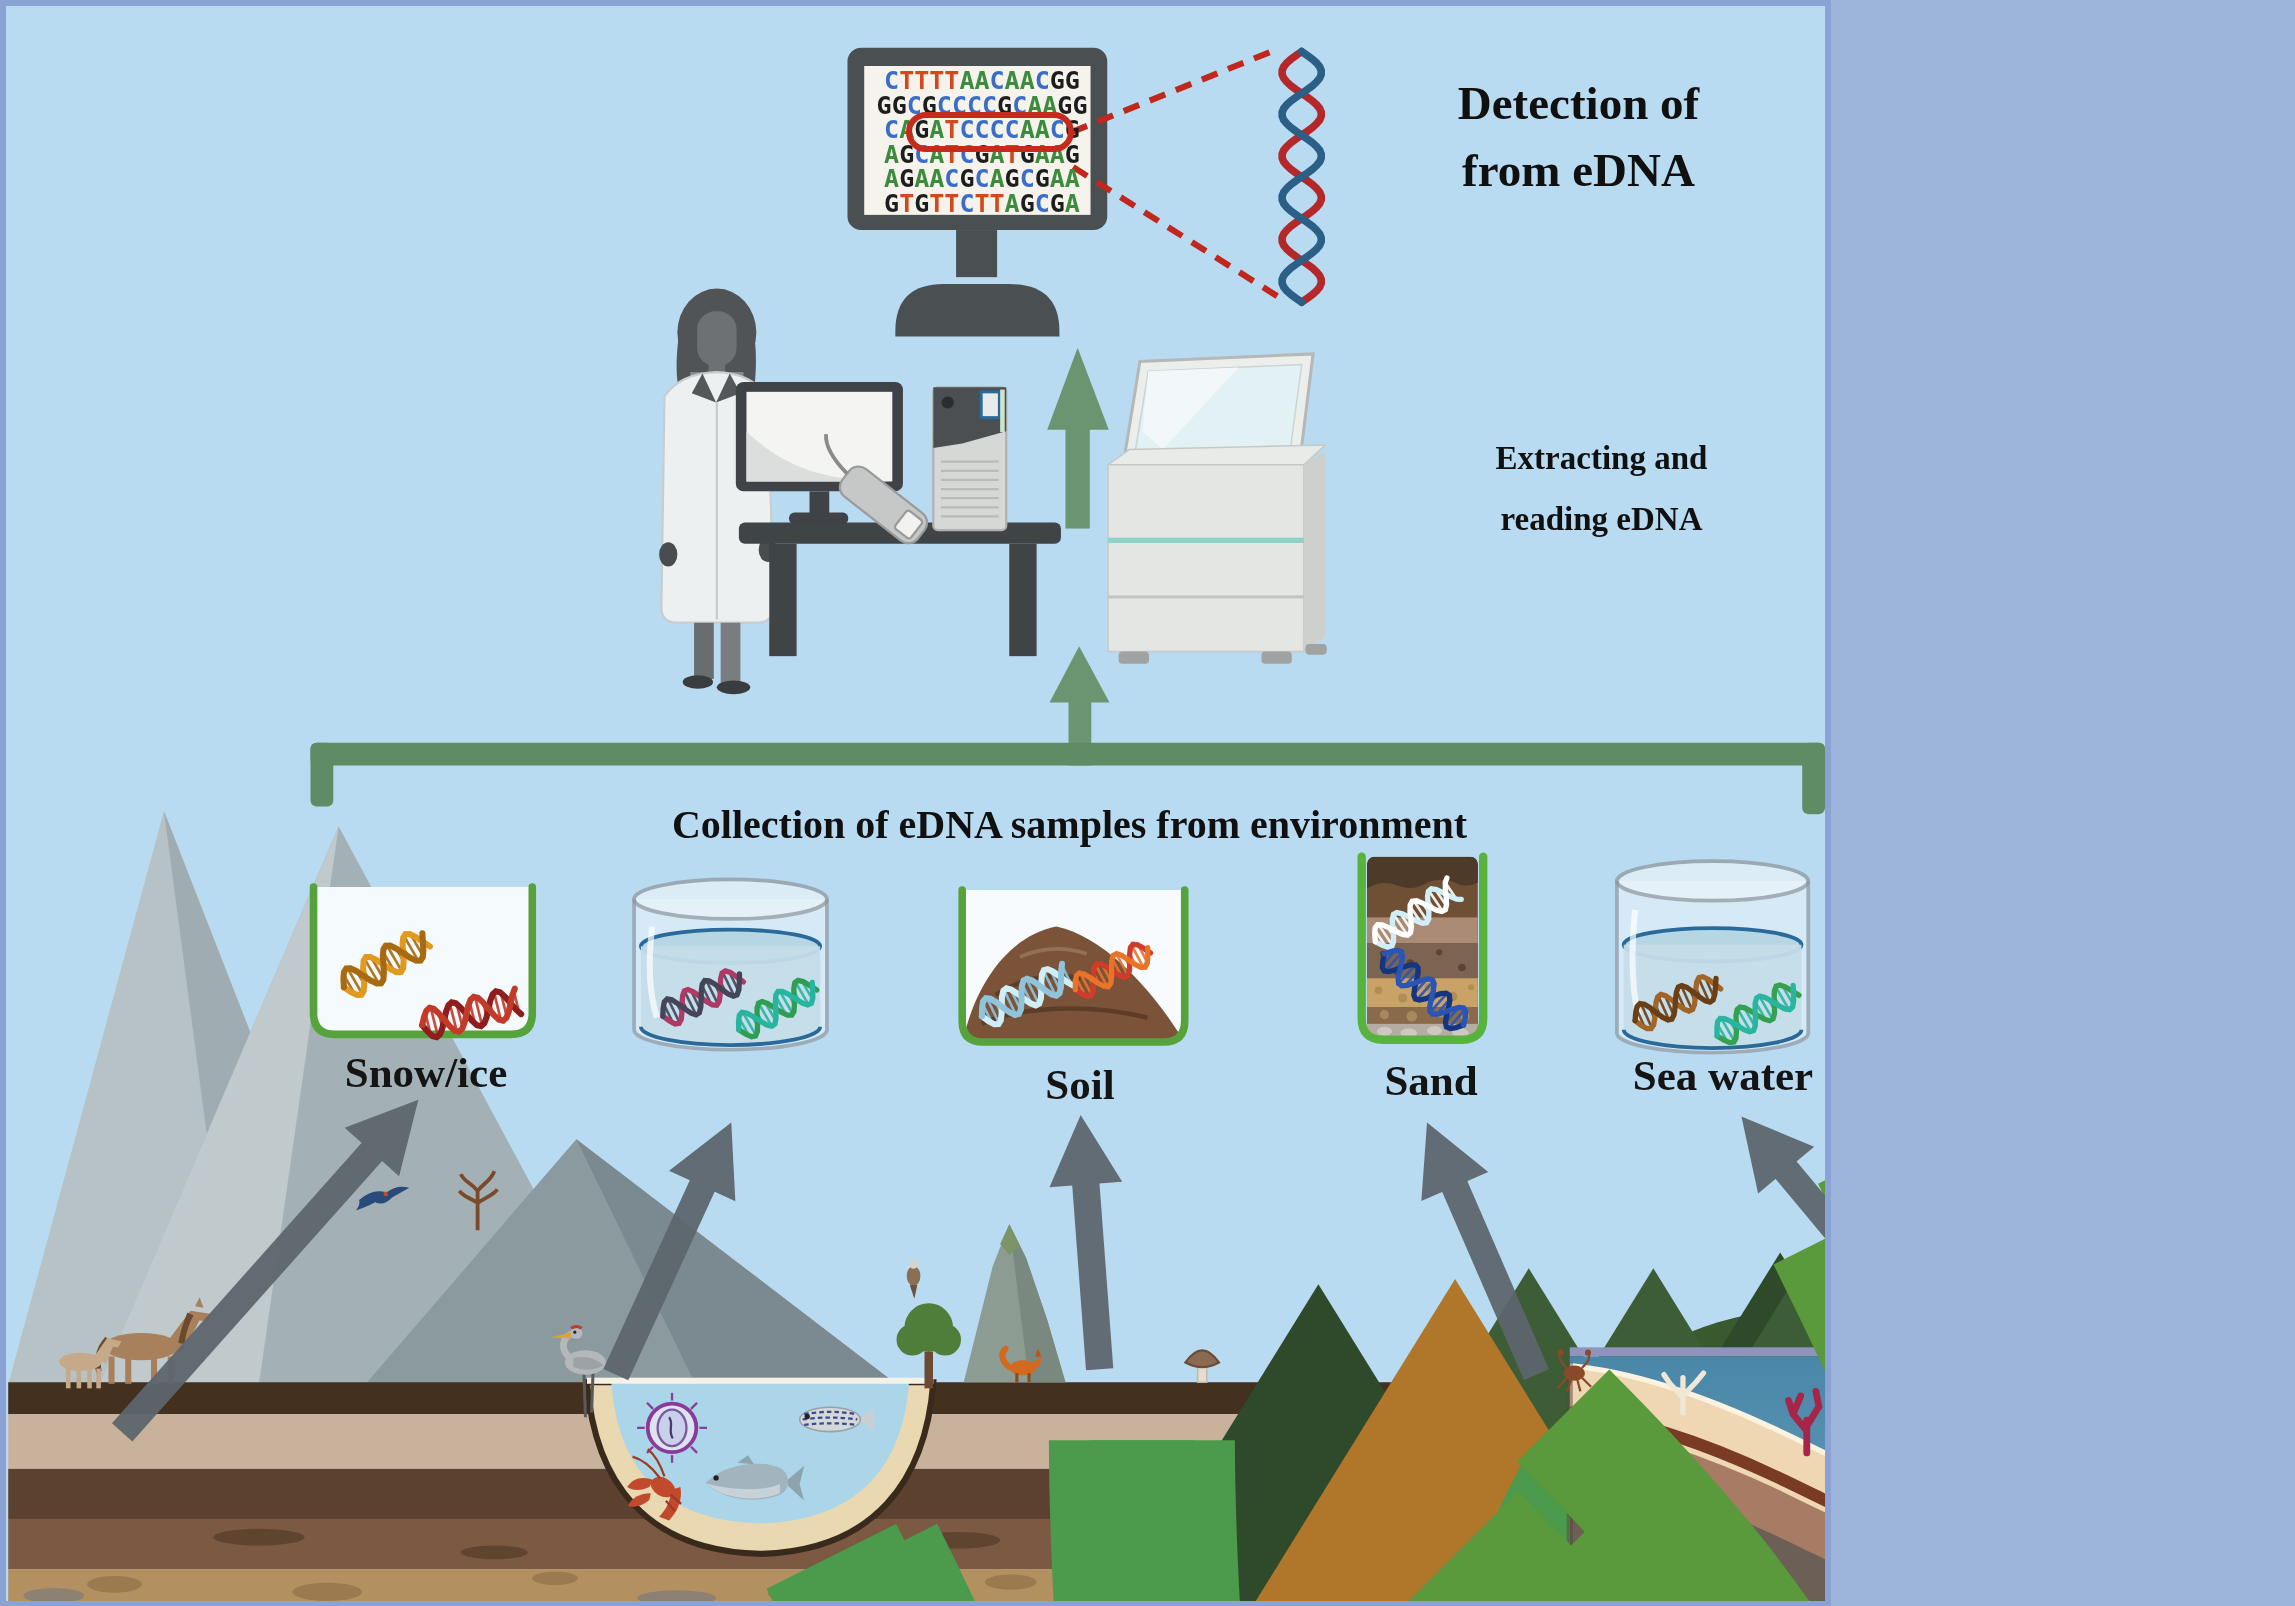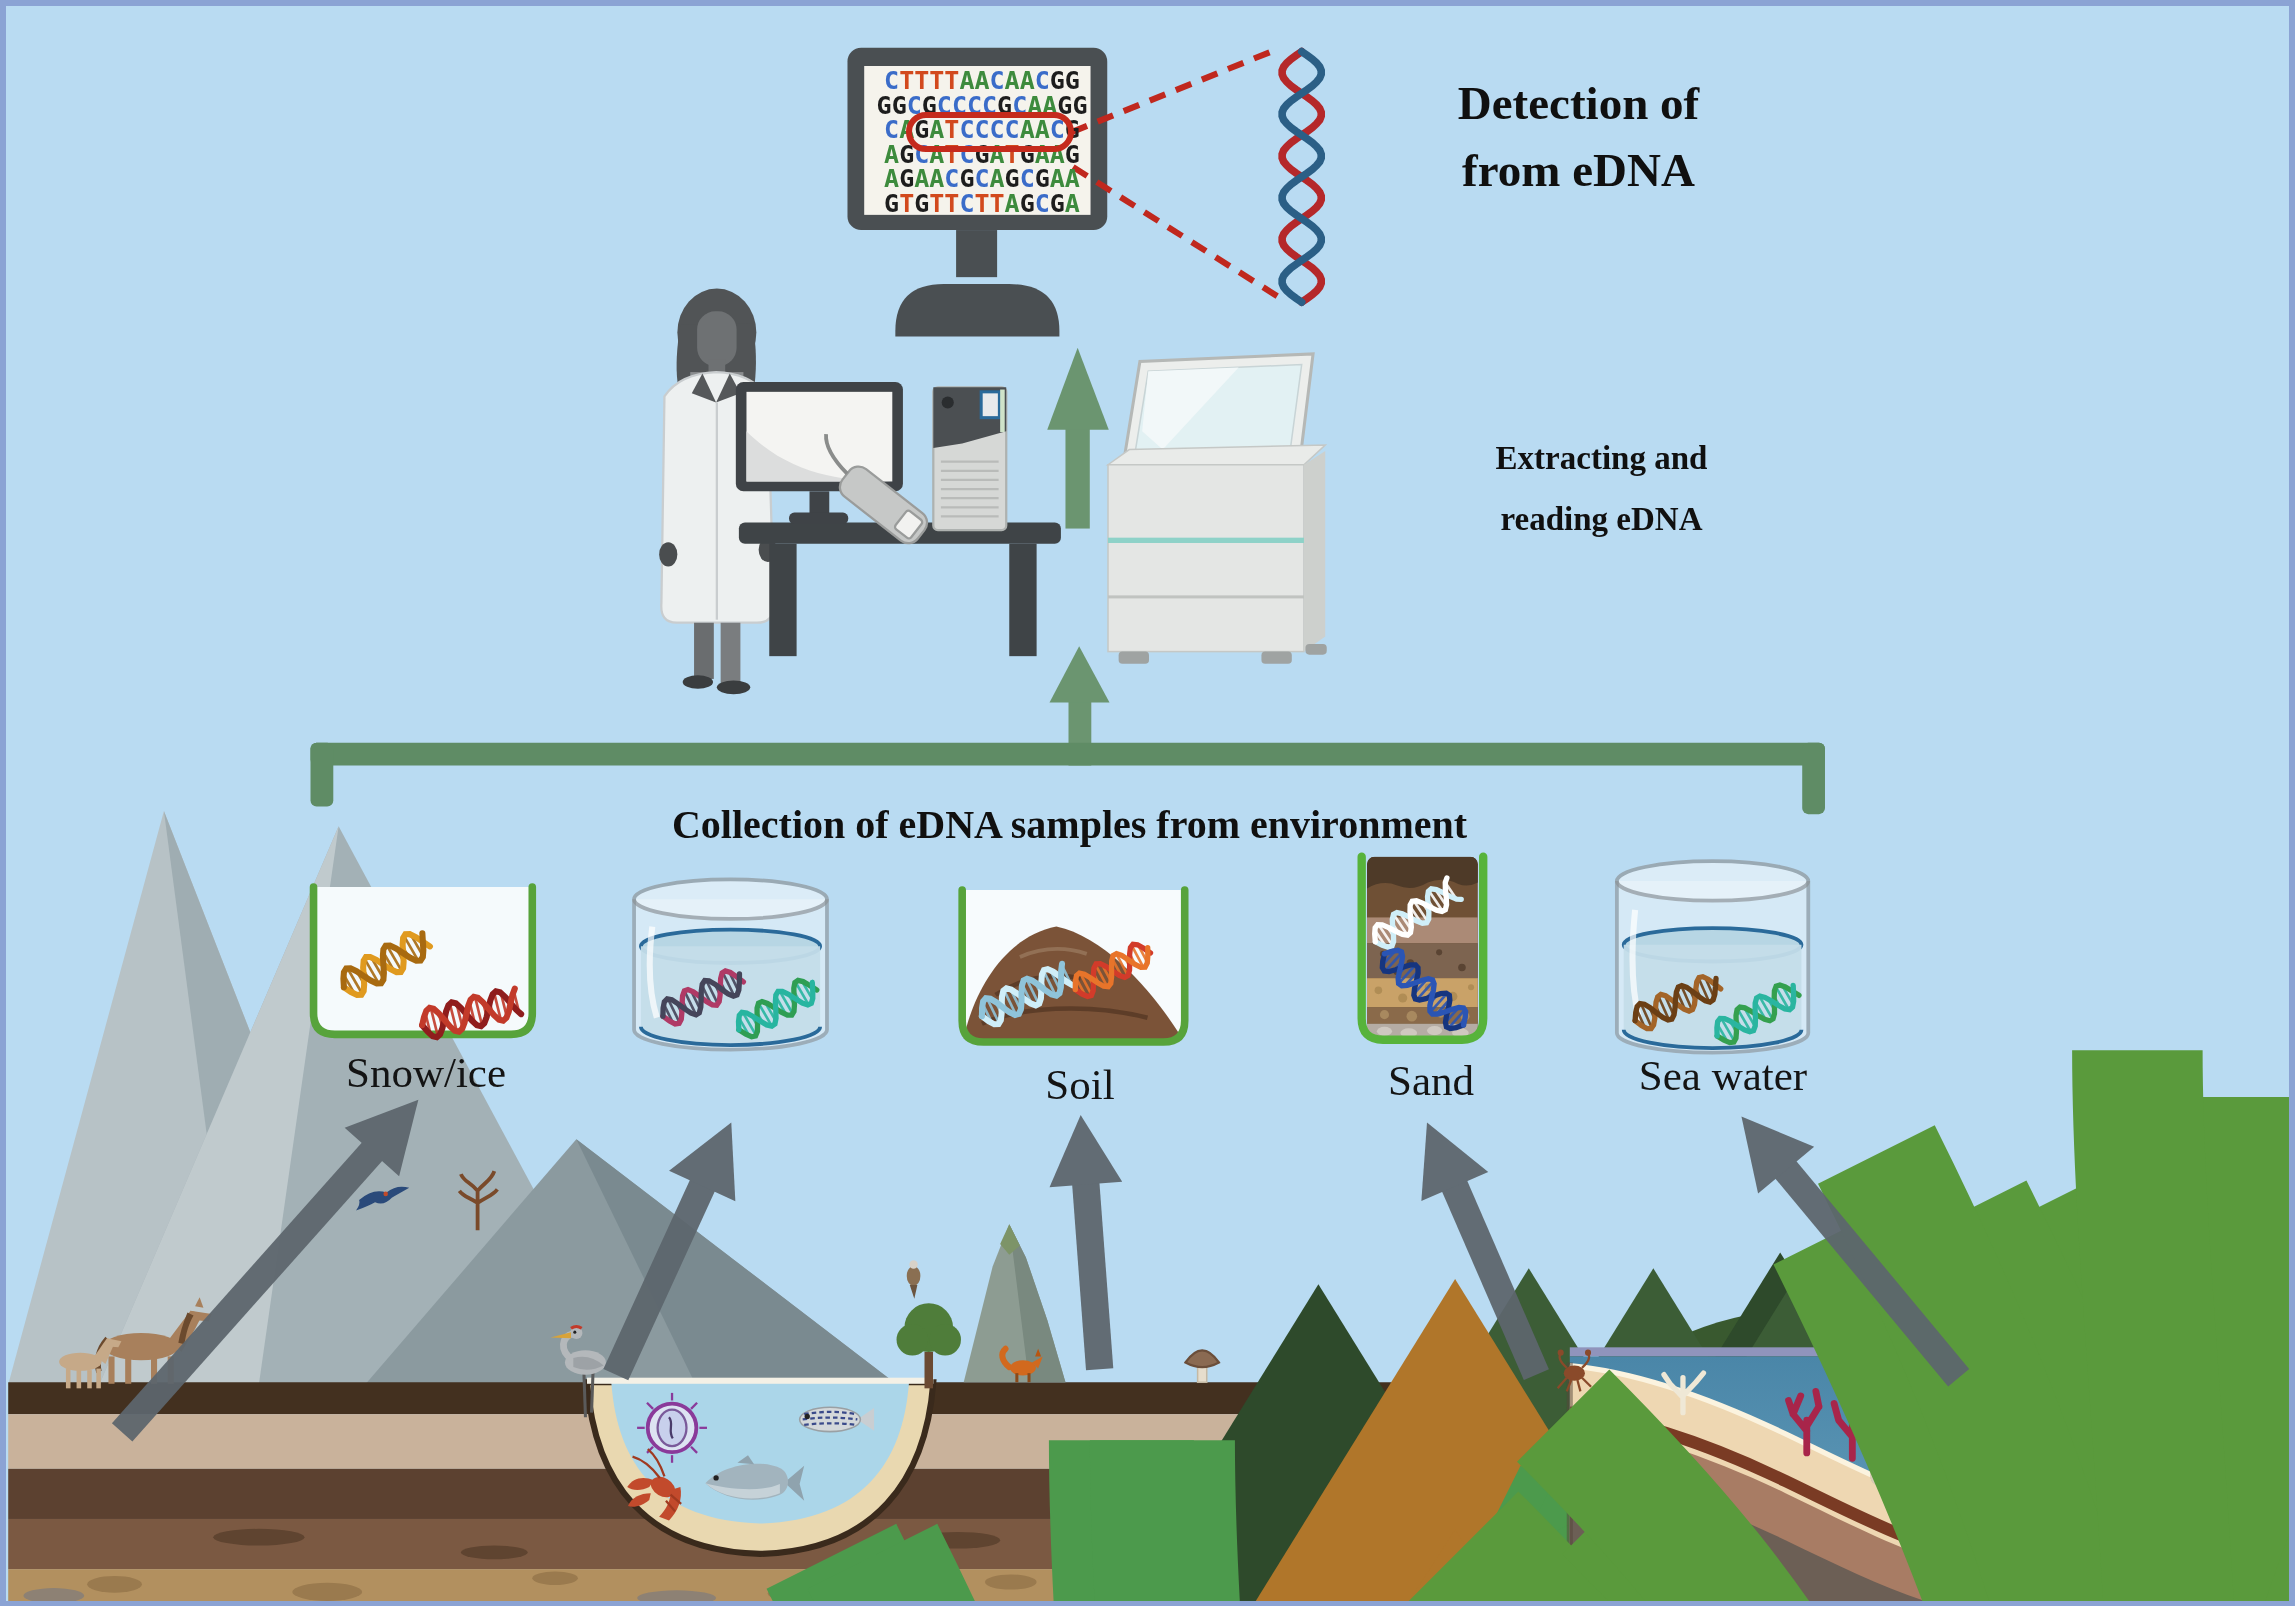--- a/index.html
+++ b/index.html
@@ -1,25 +1,25 @@
 <!DOCTYPE html>
 <html style="font-size:12.2px"><head>
 <meta charset="utf-8">
 <style>
   html,body{margin:0;padding:0;background:#9db5da;}
-  #stage{position:relative;width:2295px;height:1607px;background:#b9dbf2;
+  #stage{position:relative;width:1831px;height:1607px;background:#b9dbf2;
          border:6.1px solid #8ba3d4;box-sizing:border-box;overflow:hidden;
          font-family:"Liberation Serif",serif;}
   #scene{position:absolute;left:0;top:0;width:2283px;height:1595px;}
   .cap{position:absolute;color:#101010;font-weight:bold;text-align:center;}
   .cap div{white-space:nowrap;}
   #cap-detection{left:1404px;top:64px;width:337px;font-size:47px;line-height:67px;}
   #cap-extraction{left:1408px;top:422px;width:375px;font-size:33px;line-height:61px;}
   #cap-collection{left:566px;top:793px;width:995px;font-size:40px;line-height:52px;}
-  .sample-label{position:absolute;color:#141414;font-size:43px;text-align:center;white-space:nowrap;}
+  .sample-label{position:absolute;color:#141414;font-size:43px;text-align:center;white-space:nowrap;font-weight:bold;}
   #lbl-0{left:305px;top:1042px;width:230px;}
   #lbl-1{left:575px;top:1047px;width:306px;}
   #lbl-2{left:959px;top:1054px;width:230px;}
   #lbl-3{left:1310px;top:1050px;width:230px;}
   #lbl-4{left:1602px;top:1045px;width:230px;}
   #seq-screen{position:absolute;left:862px;top:63px;width:228px;height:148px;
               font-family:"DejaVu Sans Mono",monospace;font-weight:bold;font-size:25px;
               line-height:24.5px;text-align:center;}
   .seq-row{height:24.5px;}
   #seq-highlight{position:absolute;left:900px;top:106px;width:168px;height:40px;

